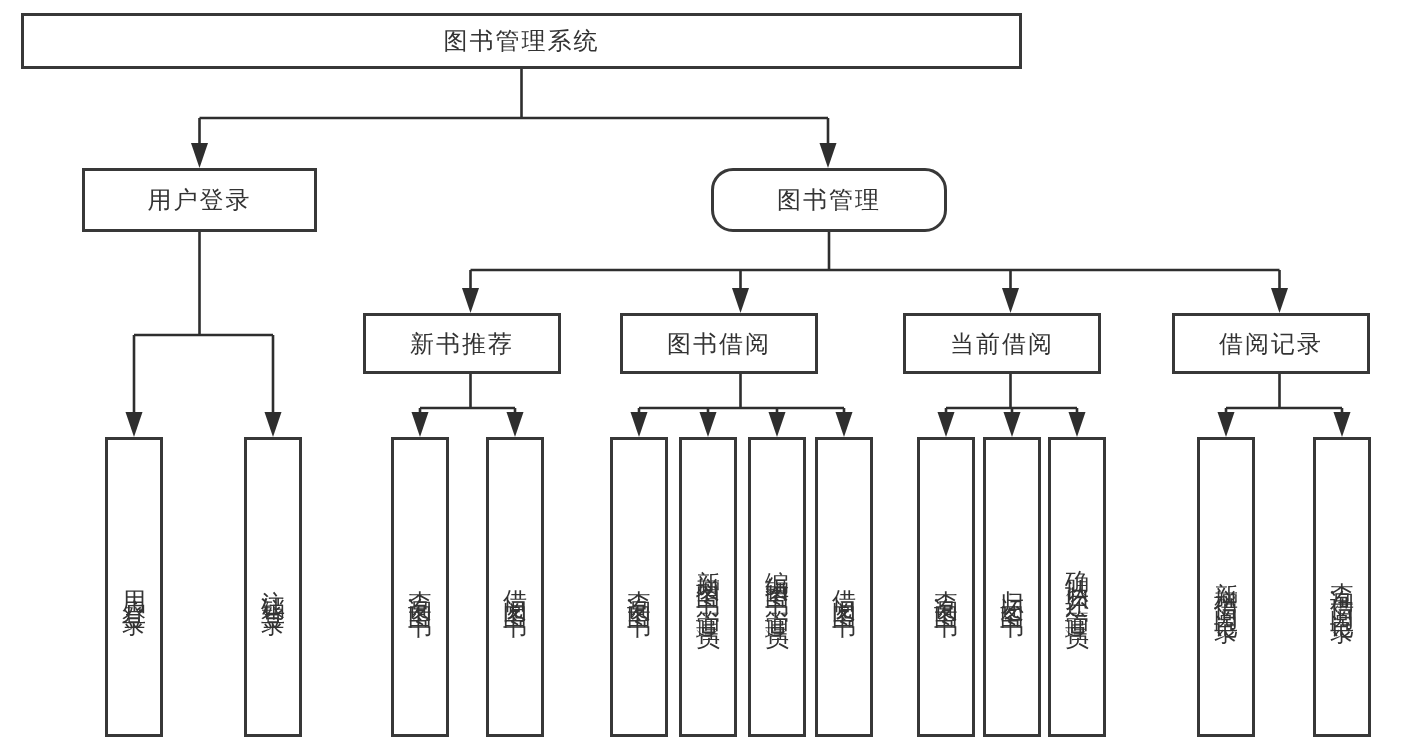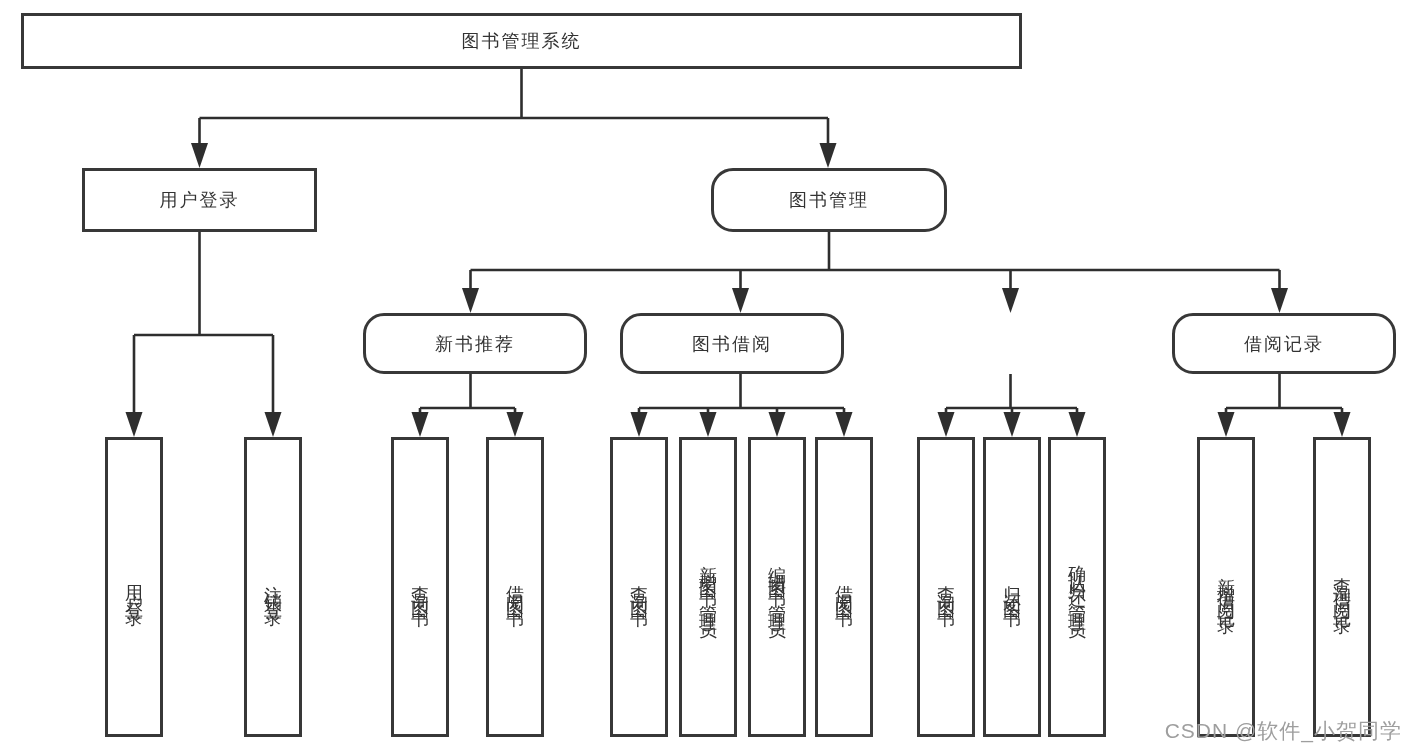--- a/index.html
+++ b/index.html
@@ -19,28 +19,28 @@
   #wires{position:absolute;left:0;top:0;}
   .node{
     position:absolute;
     box-sizing:border-box;
     background:#ffffff;
     border:3px solid var(--border);
     color:var(--text);
     display:flex;
     align-items:center;
     justify-content:center;
-    font-size:18px;
+    font-size:24px;
     letter-spacing:2px;
     white-space:nowrap;
     z-index:2;
   }
   .root{left:21px;top:13px;width:1001px;height:56px;}
   .lvl2{top:168px;height:64px;}
-  .lvl3{top:313px;width:224px;height:61px;border-radius:21px;}
+  .lvl3{top:313px;width:198px;height:61px;}
   .leaf{
     top:437px;width:58px;height:300px;
     writing-mode:vertical-rl;
     text-orientation:mixed;
     letter-spacing:8px;
     white-space:normal;
     line-height:1;
   }
   .wm{
     position:absolute;
@@ -88,31 +88,31 @@
   <div class="node root">图书管理系统</div>
 
   <div class="node lvl2" style="left:82px;width:235px;">用户登录</div>
   <div class="node lvl2" style="left:711px;width:236px;border-radius:22px;">图书管理</div>
 
   <div class="node leaf" style="left:105px;">用户登录</div>
   <div class="node leaf" style="left:244px;">注销登录</div>
 
   <div class="node lvl3" style="left:363px;">新书推荐</div>
   <div class="node lvl3" style="left:620px;">图书借阅</div>
+  <div class="node lvl3" style="left:903px;">当前借阅</div>
   <div class="node lvl3" style="left:1172px;">借阅记录</div>
 
   <div class="node leaf" style="left:391px;">查询图书</div>
   <div class="node leaf" style="left:486px;">借阅图书</div>
 
   <div class="node leaf" style="left:610px;">查询图书</div>
   <div class="node leaf" style="left:679px;">新增图书（管理员）</div>
   <div class="node leaf" style="left:748px;">编辑图书（管理员）</div>
   <div class="node leaf" style="left:815px;">借阅图书</div>
 
   <div class="node leaf" style="left:917px;">查询图书</div>
   <div class="node leaf" style="left:983px;">归还图书</div>
   <div class="node leaf" style="left:1048px;">确认归还（管理员）</div>
 
   <div class="node leaf" style="left:1197px;">新增借阅记录</div>
   <div class="node leaf" style="left:1313px;">查询借阅记录</div>
 
-  <div class="wm">CSDN @软件_小贺同学</div>
 </div>
 
 </body></html>

